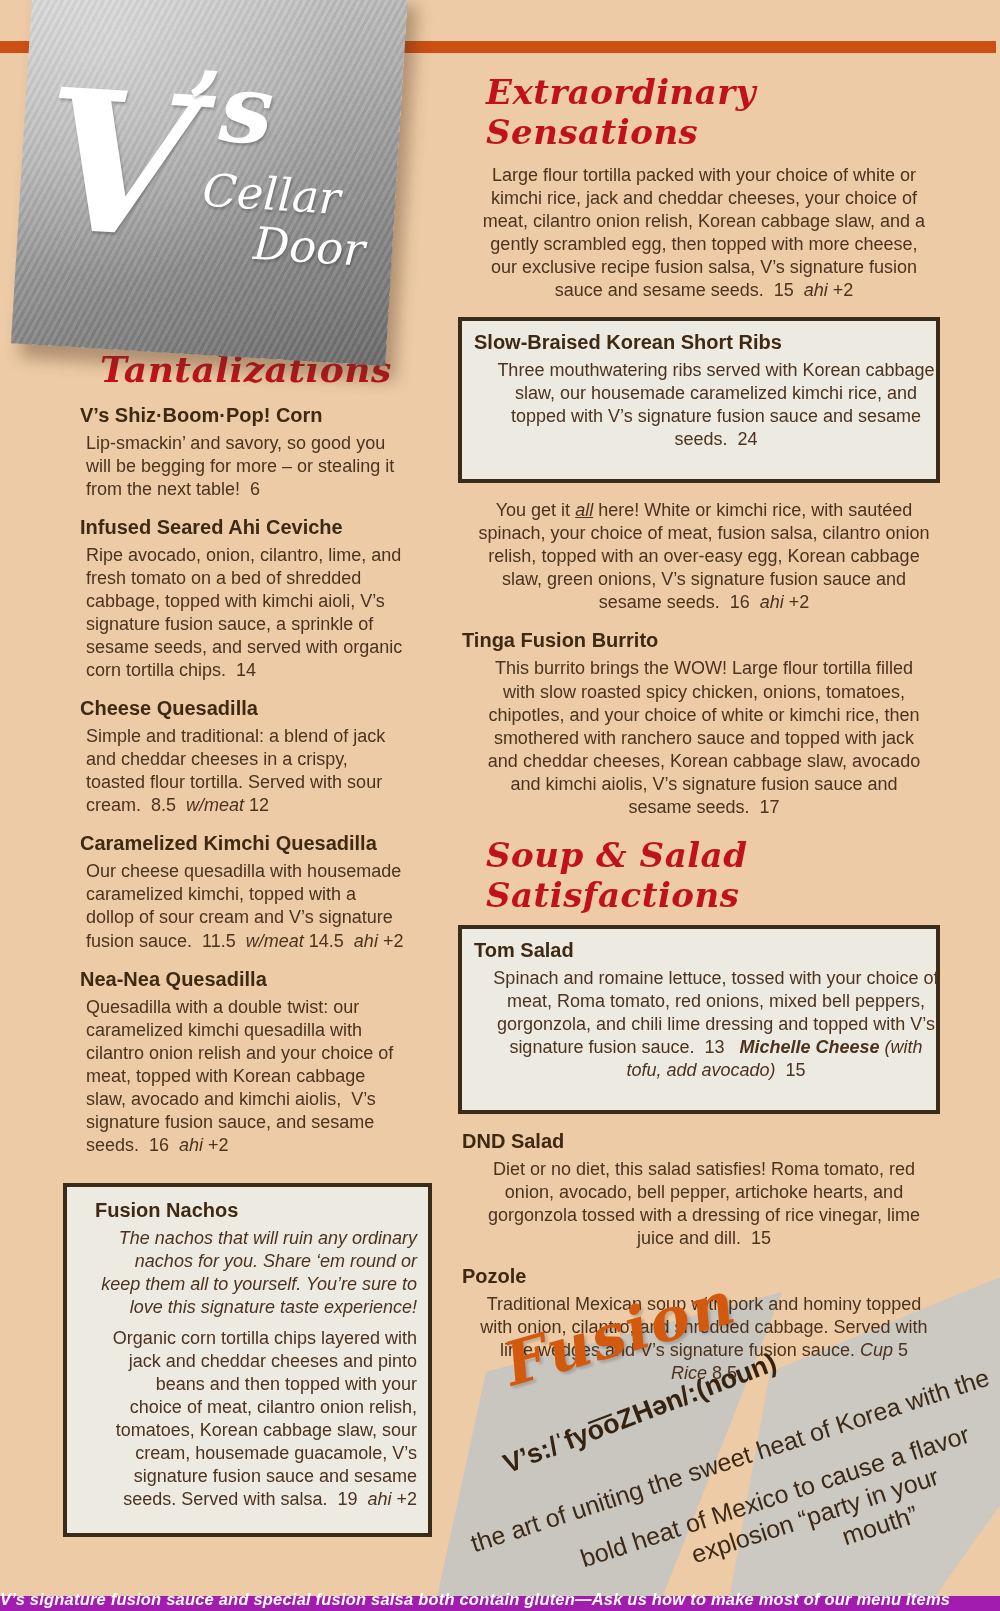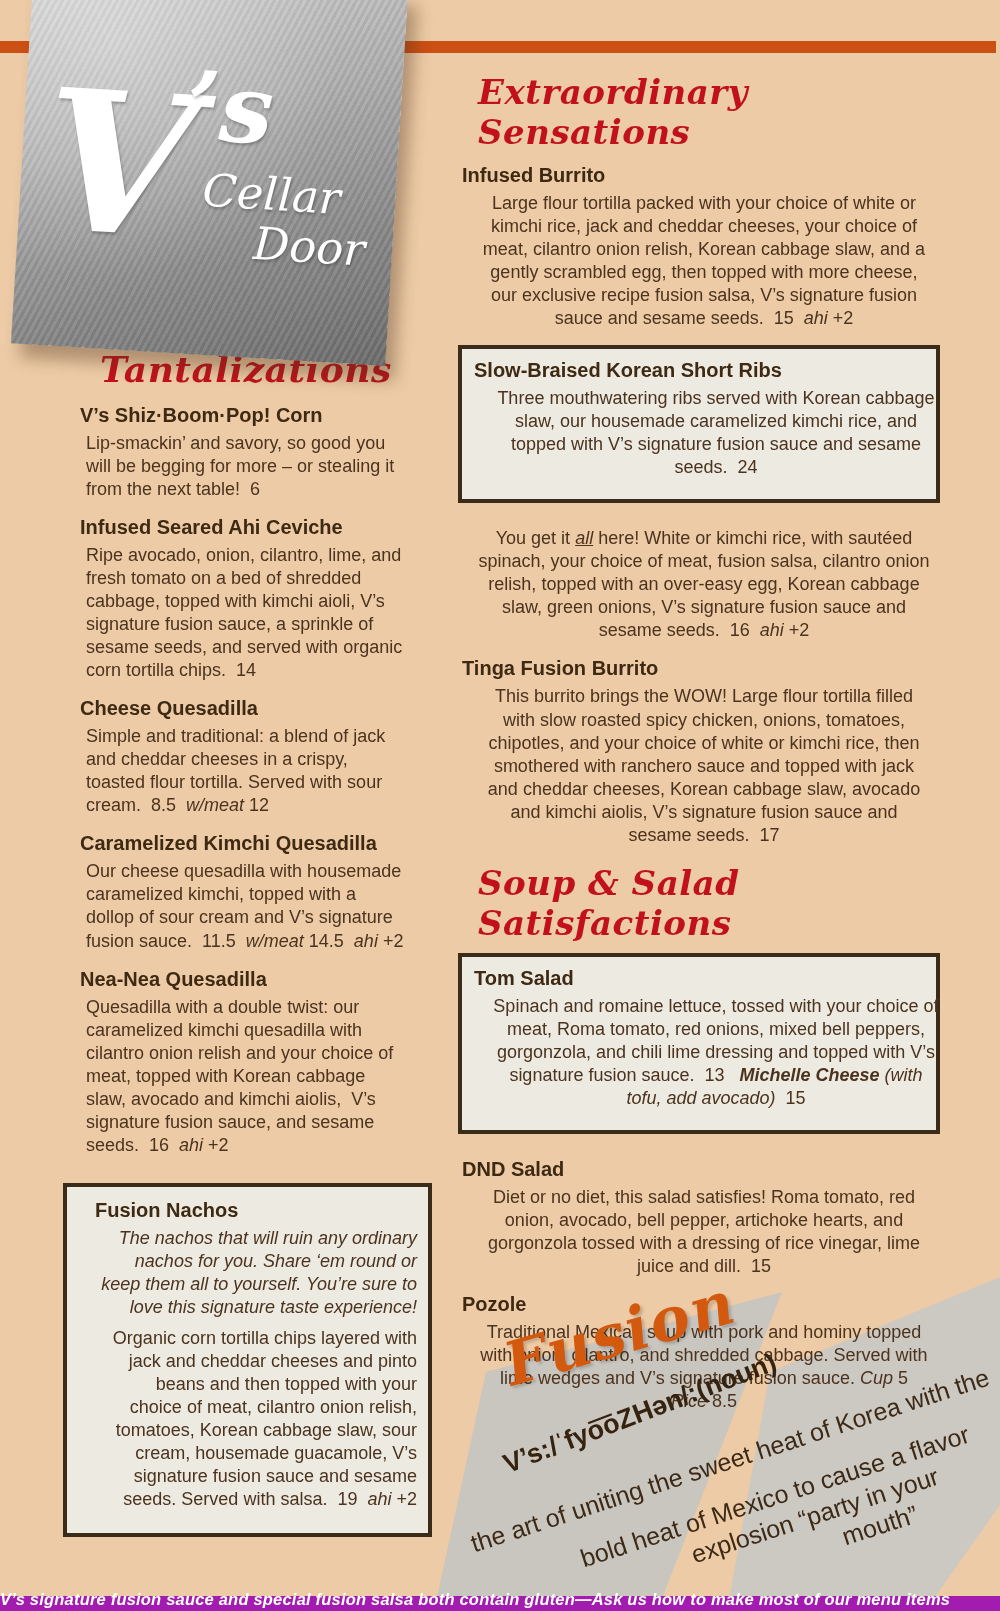--- a/index.html
+++ b/index.html
@@ -31,36 +31,36 @@
   
   .script-title{
     font-family:"DejaVu Serif",serif;font-style:italic;font-weight:700;
     color:#c1121c;font-size:34px;letter-spacing:.5px;margin:0 0 12px 0;
   }
 
   .col{position:absolute;}
   .col-left{left:80px;top:348px;width:352px;}
   .col-right{left:462px;top:72px;width:478px;}
   .col-left .script-title{font-size:36px;margin-left:20px;margin-bottom:14px;}
-  .col-right .script-title{margin-left:16px;}
+  .col-right .script-title{margin-left:24px;}
   .title-soup{margin-top:16px;margin-bottom:10px;}
 
   .menu-item{margin-bottom:15px;}
   .item-name{font-weight:700;font-size:20px;color:#3e2912;margin-bottom:5px;}
   .item-desc{font-size:18px;line-height:1.28;margin-left:16px;white-space:pre-wrap;}
   .col-left .item-desc{width:322px;margin-left:6px;}
   .col-right .item-desc{width:452px;text-align:center;}
 
   .seg-i{font-style:italic}
   .seg-b{font-weight:700}
   .seg-u{text-decoration:underline}
 
   .box{
     background:#edeae2;border:4px solid #3b2b19;
-    padding:10px 14px 12px 12px;margin:2px 0 24px -4px;
+    padding:10px 14px 20px 12px;margin:2px 0 16px -4px;
   }
   .box .menu-item,.box .item-name{margin-bottom:5px;}
   .box .item-desc{margin-bottom:8px;}
   .nachos-box{margin:26px 0 0 -17px;padding:12px 28px 14px;}
   .nachos-box .item-desc{width:316px;text-align:right;}
   .shape-a{position:absolute;inset:0;background:#c9c5bf;
     clip-path:polygon(486px 1372px,782px 1292px,657px 1611px,434px 1611px);}
   .shape-b{position:absolute;inset:0;background:#ccc8c2;
     clip-path:polygon(770px 1372px,1000px 1277px,1000px 1505px,925px 1611px,727px 1611px);}
 
@@ -139,21 +139,20 @@
       <div class="item-name">Fusion Nachos</div>
       <div class="item-desc"><span class="seg-i">The nachos that will ruin any ordinary nachos for you. Share ‘em round or keep them all to yourself. You’re sure to love this signature taste experience!</span></div>
       <div class="item-desc"><span>Organic corn tortilla chips layered with jack and cheddar cheeses and pinto beans and then topped with your choice of meat, cilantro onion relish, tomatoes, Korean cabbage slaw, sour cream, housemade guacamole, V’s signature fusion sauce and sesame seeds. Served with salsa.  19  </span><span class="seg-i">ahi</span><span> +2</span></div>
     </div>
   </div>
 
   <div class="col col-right">
     <h1 class="script-title">Extraordinary Sensations</h1>
 
     <div class="menu-item">
-      <div class="item-name">Infused Burrito</div>
       <div class="item-desc"><span>Large flour tortilla packed with your choice of white or kimchi rice, jack and cheddar cheeses, your choice of meat, cilantro onion relish, Korean cabbage slaw, and a gently scrambled egg, then topped with more cheese, our exclusive recipe fusion salsa, V’s signature fusion sauce and sesame seeds.  15  </span><span class="seg-i">ahi</span><span> +2</span></div>
     </div>
 
     <div class="box">
       <div class="item-name">Slow-Braised Korean Short Ribs</div>
       <div class="item-desc"><span>Three mouthwatering ribs served with Korean cabbage slaw, our housemade caramelized kimchi rice, and topped with V’s signature fusion sauce and sesame seeds.  24</span></div>
     </div>
 
     <div class="menu-item">
       <div class="item-desc"><span>You get it </span><span class="seg-i seg-u">all</span><span> here! White or kimchi rice, with sautéed spinach, your choice of meat, fusion salsa, cilantro onion relish, topped with an over-easy egg, Korean cabbage slaw, green onions, V’s signature fusion sauce and sesame seeds.  16  </span><span class="seg-i">ahi</span><span> +2</span></div>

